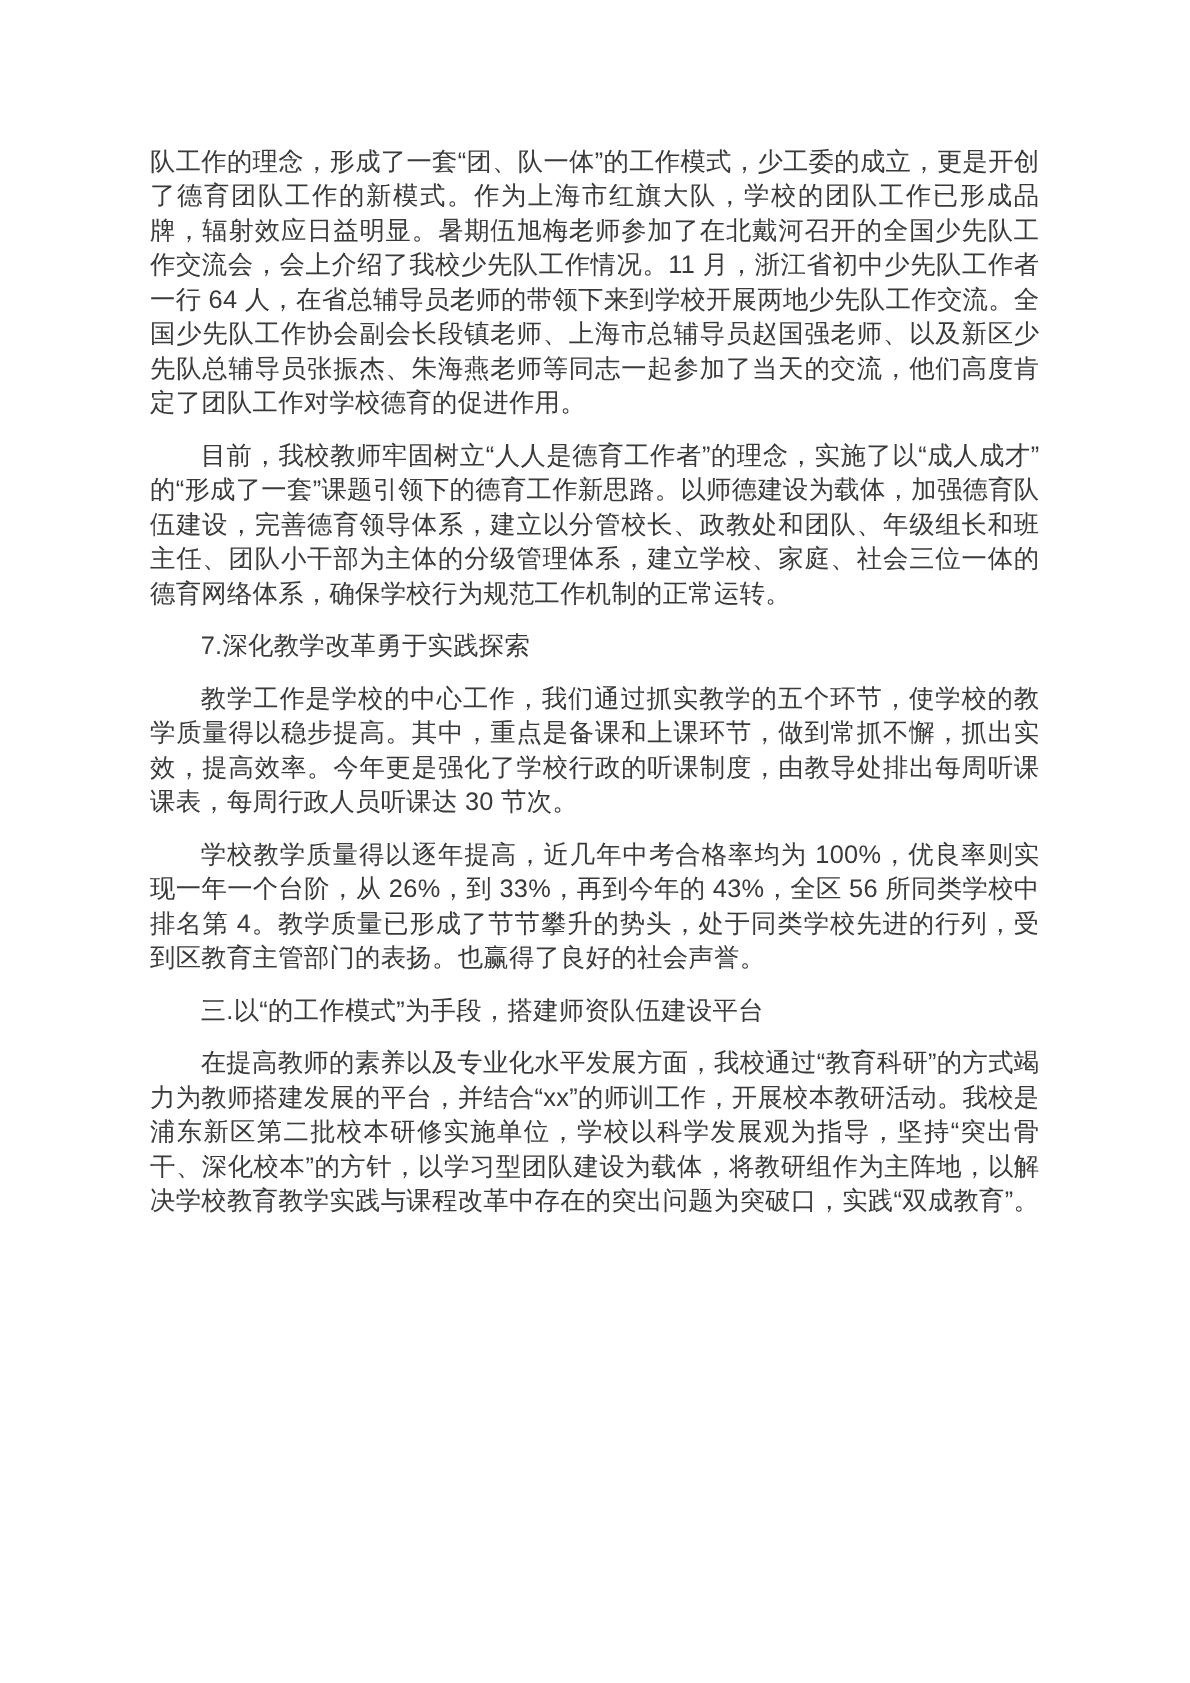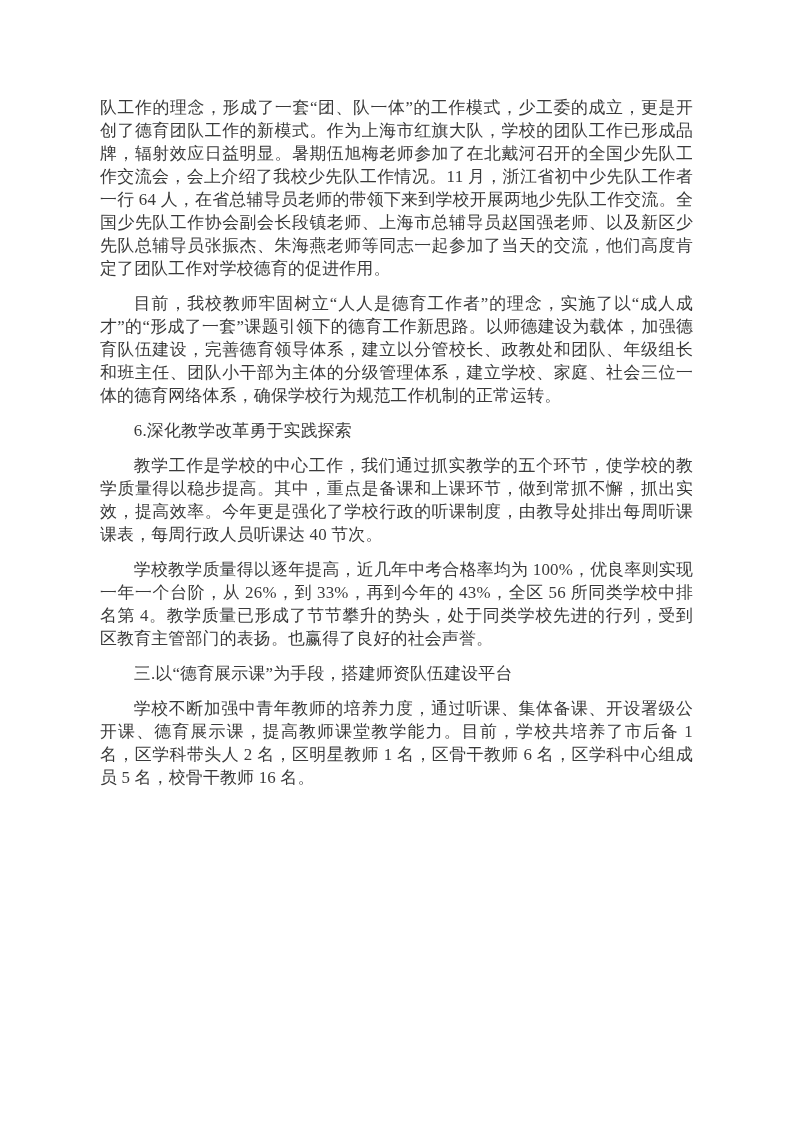--- a/index.html
+++ b/index.html
@@ -9,21 +9,21 @@
   }
   .page {
     position: relative;
     width: 793px;
     height: 1122px;
     margin: 0;
     background: #ffffff;
     box-sizing: border-box;
     padding: 96px 100px 0 100px;
     overflow: hidden;
-    font-family: Liberation Serif, serif;
+    font-family: Liberation Sans, sans-serif;
     font-size: 16.9px;
     line-height: 23px;
     color: #3a3a3a;
   }
   .page p {
     margin: 0 0 12px 0;
     padding: 0;
     text-align: justify;
     text-justify: inter-character;
     text-indent: 2em;
@@ -38,24 +38,24 @@
   }
 </style>
 </head>
 <body>
 
 <div class="page">
   <p class="continuation">队工作的理念，形成了一套“团、队一体”的工作模式，少工委的成立，更是开创了德育团队工作的新模式。作为上海市红旗大队，学校的团队工作已形成品牌，辐射效应日益明显。暑期伍旭梅老师参加了在北戴河召开的全国少先队工作交流会，会上介绍了我校少先队工作情况。11 月，浙江省初中少先队工作者一行 64 人，在省总辅导员老师的带领下来到学校开展两地少先队工作交流。全国少先队工作协会副会长段镇老师、上海市总辅导员赵国强老师、以及新区少先队总辅导员张振杰、朱海燕老师等同志一起参加了当天的交流，他们高度肯定了团队工作对学校德育的促进作用。</p>
 
   <p>目前，我校教师牢固树立“人人是德育工作者”的理念，实施了以“成人成才”的“形成了一套”课题引领下的德育工作新思路。以师德建设为载体，加强德育队伍建设，完善德育领导体系，建立以分管校长、政教处和团队、年级组长和班主任、团队小干部为主体的分级管理体系，建立学校、家庭、社会三位一体的德育网络体系，确保学校行为规范工作机制的正常运转。</p>
 
-  <p class="heading">6.深化教学改革勇于实践探索</p>
+  <p class="heading">7.深化教学改革勇于实践探索</p>
 
-  <p>教学工作是学校的中心工作，我们通过抓实教学的五个环节，使学校的教学质量得以稳步提高。其中，重点是备课和上课环节，做到常抓不懈，抓出实效，提高效率。今年更是强化了学校行政的听课制度，由教导处排出每周听课课表，每周行政人员听课达 40 节次。</p>
+  <p>教学工作是学校的中心工作，我们通过抓实教学的五个环节，使学校的教学质量得以稳步提高。其中，重点是备课和上课环节，做到常抓不懈，抓出实效，提高效率。今年更是强化了学校行政的听课制度，由教导处排出每周听课课表，每周行政人员听课达 30 节次。</p>
 
   <p>学校教学质量得以逐年提高，近几年中考合格率均为 100%，优良率则实现一年一个台阶，从 26%，到 33%，再到今年的 43%，全区 56 所同类学校中排名第 4。教学质量已形成了节节攀升的势头，处于同类学校先进的行列，受到区教育主管部门的表扬。也赢得了良好的社会声誉。</p>
 
 
-  <p class="heading">三.以“德育展示课”为手段，搭建师资队伍建设平台</p>
+  <p class="heading">三.以“的工作模式”为手段，搭建师资队伍建设平台</p>
 
+  <p>在提高教师的素养以及专业化水平发展方面，我校通过“教育科研”的方式竭力为教师搭建发展的平台，并结合“xx”的师训工作，开展校本教研活动。我校是浦东新区第二批校本研修实施单位，学校以科学发展观为指导，坚持“突出骨干、深化校本”的方针，以学习型团队建设为载体，将教研组作为主阵地，以解决学校教育教学实践与课程改革中存在的突出问题为突破口，实践“双成教育”。</p>
 
-  <p>学校不断加强中青年教师的培养力度，通过听课、集体备课、开设署级公开课、德育展示课，提高教师课堂教学能力。目前，学校共培养了市后备 1 名，区学科带头人 2 名，区明星教师 1 名，区骨干教师 6 名，区学科中心组成员 5 名，校骨干教师 16 名。</p>
 </div>
 
 </body></html>

